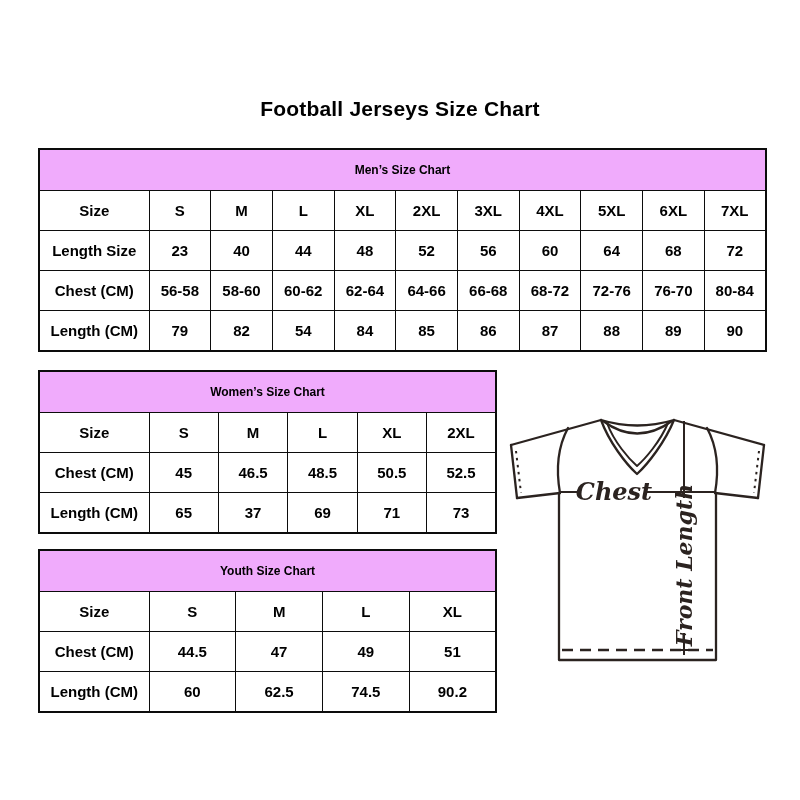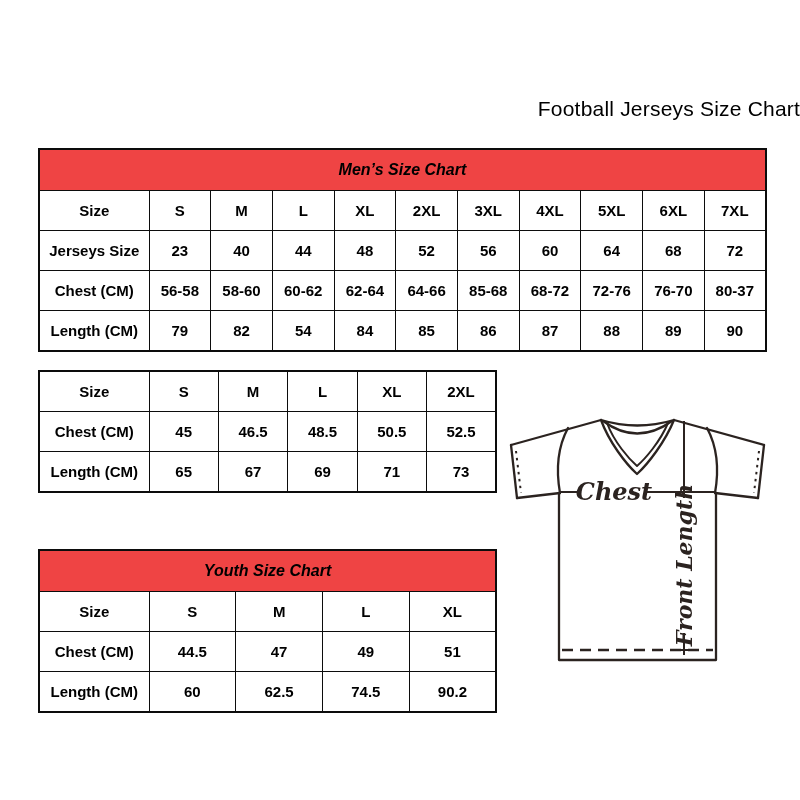--- a/index.html
+++ b/index.html
@@ -3,31 +3,31 @@
 <meta charset="utf-8">
 <style>
   html,body { margin:0; padding:0; }
   body {
     width:800px; height:800px; background:#ffffff; position:relative;
     font-family:"Liberation Sans", sans-serif; color:#000;
     overflow:hidden;
   }
   .page-title {
     position:absolute; top:97px; left:0; width:800px;
-    text-align:right; font-size:21px; font-weight:normal; letter-spacing:0.2px;
+    text-align:center; font-size:21px; font-weight:bold; letter-spacing:0.2px;
   }
   table.size-table {
     position:absolute; border-collapse:collapse; table-layout:fixed;
     background:#fff; border:2px solid #0c0c0c;
   }
   table.size-table td {
     border:1.6px solid #0c0c0c; text-align:center; vertical-align:middle;
     font-weight:bold; font-size:15px; height:39px; padding:0 2px; overflow:hidden;
   }
-  tr.thead td { background:#ef4444; font-size:16px; height:40px;font-style:italic; }
+  tr.thead td { background:#f0abfc; font-size:12px; height:40px; }
   #mens-table   { left:38px; top:148px; width:727px; }
   #womens-table { left:38px; top:370px; width:457px; }
   #youth-table  { left:38px; top:549px; width:457px; }
   .jersey-wrap { position:absolute; left:496px; top:394px; width:288px; height:292px; }
   .jersey-wrap svg { display:block; }
   .measure-label {
     font-family:"DejaVu Serif", serif; font-style:italic; font-weight:bold;
     fill:#2b2320;
   }
 </style>
@@ -61,44 +61,44 @@
     <td>L</td>
     <td>XL</td>
     <td>2XL</td>
     <td>3XL</td>
     <td>4XL</td>
     <td>5XL</td>
     <td>6XL</td>
     <td>7XL</td>
   </tr>
   <tr>
-    <td>Jerseys Size</td>
+    <td>Length Size</td>
     <td>23</td>
     <td>40</td>
     <td>44</td>
     <td>48</td>
     <td>52</td>
     <td>56</td>
     <td>60</td>
     <td>64</td>
     <td>68</td>
     <td>72</td>
   </tr>
   <tr>
     <td>Chest (CM)</td>
     <td>56-58</td>
     <td>58-60</td>
     <td>60-62</td>
     <td>62-64</td>
     <td>64-66</td>
-    <td>85-68</td>
+    <td>66-68</td>
     <td>68-72</td>
     <td>72-76</td>
     <td>76-70</td>
-    <td>80-37</td>
+    <td>80-84</td>
   </tr>
   <tr>
     <td>Length (CM)</td>
     <td>79</td>
     <td>82</td>
     <td>54</td>
     <td>84</td>
     <td>85</td>
     <td>86</td>
     <td>87</td>
@@ -112,40 +112,43 @@
 <table class="size-table" id="womens-table">
   <colgroup>
     <col style="width:110px">
       <col style="width:69.4px">
       <col style="width:69.4px">
       <col style="width:69.4px">
       <col style="width:69.4px">
       <col style="width:69.4px">
   </colgroup>
   <tbody>
+      <tr class="thead">
+    <td colspan="6">Women’s Size Chart</td>
+  </tr>
   <tr>
     <td>Size</td>
     <td>S</td>
     <td>M</td>
     <td>L</td>
     <td>XL</td>
     <td>2XL</td>
   </tr>
   <tr>
     <td>Chest (CM)</td>
     <td>45</td>
     <td>46.5</td>
     <td>48.5</td>
     <td>50.5</td>
     <td>52.5</td>
   </tr>
   <tr>
     <td>Length (CM)</td>
     <td>65</td>
-    <td>67</td>
+    <td>37</td>
     <td>69</td>
     <td>71</td>
     <td>73</td>
   </tr>
 </tbody>
   </table>
 
 <table class="size-table" id="youth-table">
   <colgroup>
     <col style="width:110px">

